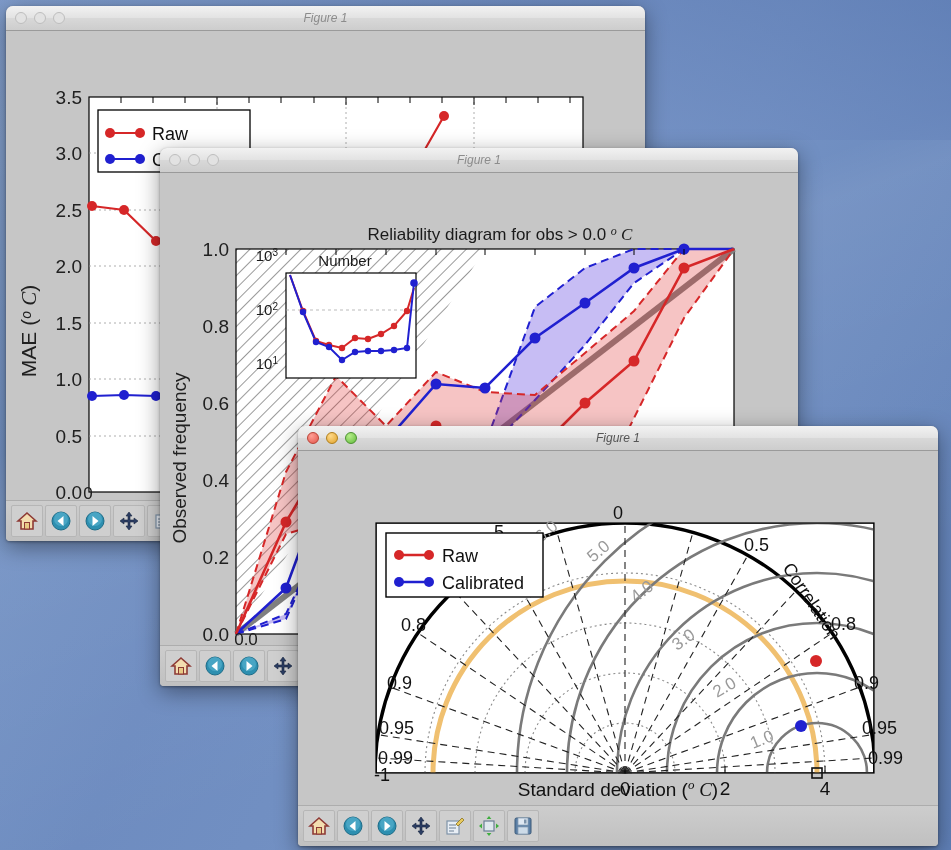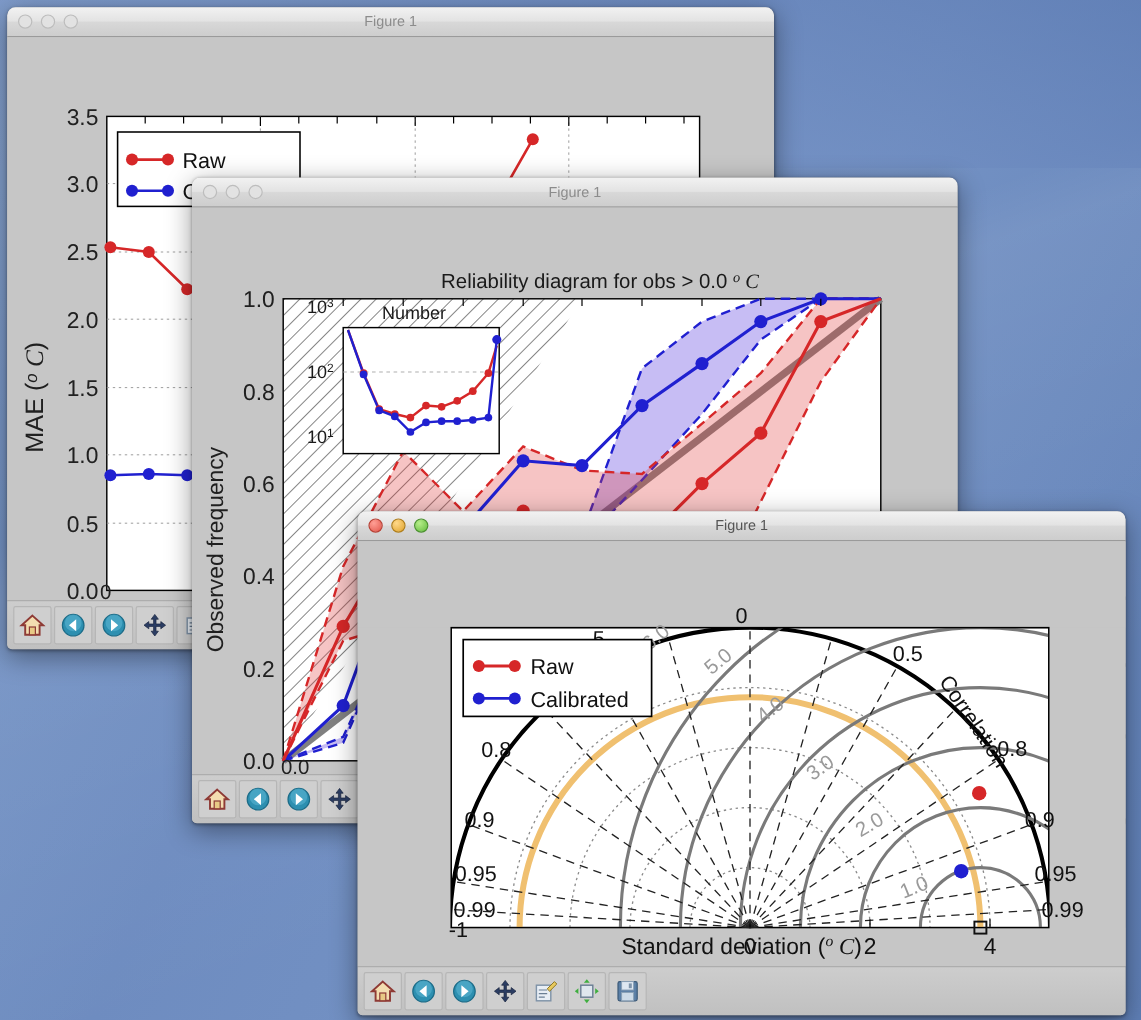--- a/index.html
+++ b/index.html
@@ -21,21 +21,21 @@
   }
 
   
   .win{position:absolute;border-radius:7px 7px 4px 4px;
        box-shadow:0 6px 22px rgba(0,0,0,.40), 0 1px 3px rgba(0,0,0,.35);
        overflow:hidden;background:#c3c3c3;}
   .titlebar{height:24px;position:relative;
      background:linear-gradient(to bottom,#f2f2f2 0%,#e3e3e3 48%,#d8d8d8 52%,#cdcdcd 100%);
      border-bottom:1px solid #9a9a9a;}
   .titlebar .title{position:absolute;left:0;right:0;top:0;line-height:24px;text-align:center;
-     font-size:12px;color:#555;}
+     font-size:12px;color:#555;font-style:italic;}
   .win.inactive .titlebar .title{color:#8c8c8c;}
   .lights{position:absolute;left:9px;top:6px;display:flex;gap:7px;}
   .lights i{width:12px;height:12px;border-radius:50%;display:block;box-sizing:border-box;}
   .win.inactive .lights i{background:#e2e2e2;border:1px solid #bdbdbd;}
   .win.active .lights i.c{background:radial-gradient(circle at 35% 30%,#ff9f95,#e2564b);border:1px solid #b94236;}
   .win.active .lights i.m{background:radial-gradient(circle at 35% 30%,#ffd98a,#e0a32c);border:1px solid #b07f1c;}
   .win.active .lights i.z{background:radial-gradient(circle at 35% 30%,#b7ee8a,#63bb3d);border:1px solid #4c9230;}
   .canvasarea{background:#c6c6c6;position:relative;overflow:hidden;}
   .toolbar{height:40px;background:linear-gradient(to bottom,#cdcdcd,#c0c0c0);
      border-top:1px solid #adadad;display:flex;align-items:center;padding-left:5px;gap:2px;}

